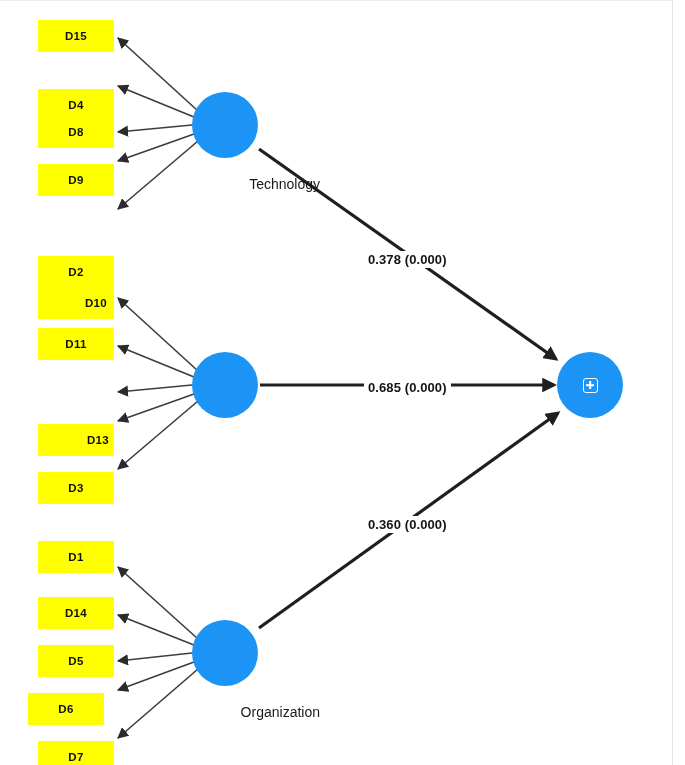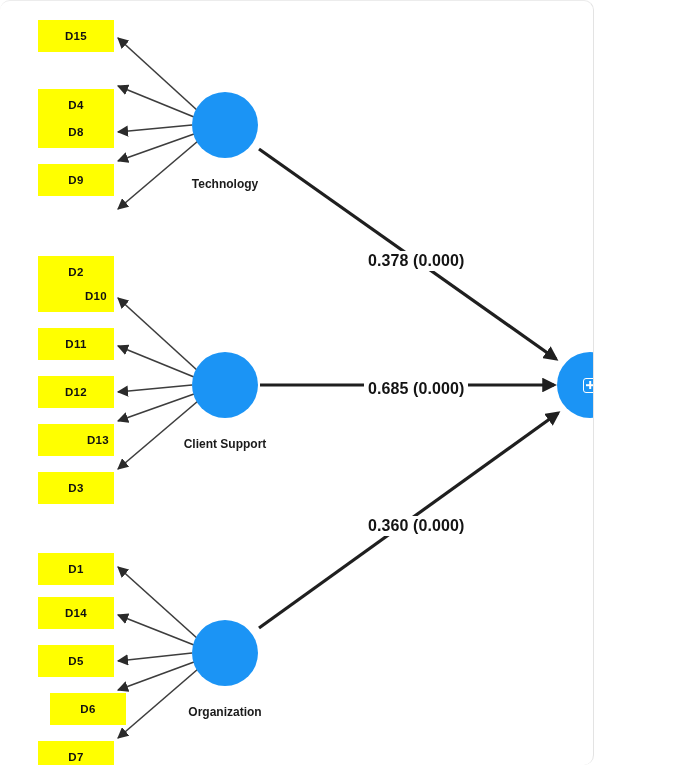--- a/index.html
+++ b/index.html
@@ -6,28 +6,27 @@
   html, body {
     margin: 0;
     padding: 0;
     background: #ffffff;
   }
   body {
     font-family: "Liberation Sans", sans-serif;
   }
   #canvas {
     position: relative;
-    width: 594px;
+    width: 673px;
     height: 765px;
     background: #ffffff;
     overflow: hidden;
     border-right: 1px solid #e3e3e3;
     border-top: 1px solid #ececec;
     box-sizing: border-box;
-    border-radius: 10px;
   }
   
   #wires {
     position: absolute;
     left: 0;
     top: 0;
     width: 685px;
     height: 765px;
   }
   .meas-line {
@@ -61,24 +60,24 @@
     width: 66px;
     height: 66px;
     border-radius: 50%;
     background: #1b94f5;
     display: flex;
     align-items: center;
     justify-content: center;
   }
   .construct-label {
     position: absolute;
-    font-size: 12px;
-    font-weight: bold;
+    font-size: 14px;
+    font-weight: normal;
     color: #1a1a1a;
-    text-align: center;
+    text-align: right;
     white-space: nowrap;
     line-height: 15px;
   }
   .construct-label.multiline {
     white-space: normal;
     width: 190px;
   }
   
   .expand-icon {
     width: 15px;
@@ -104,21 +103,21 @@
   .expand-icon::after {
     top: 2.6px;
     bottom: 2.6px;
     left: 50%;
     width: 1.6px;
     transform: translateX(-50%);
   }
   
   .path-label {
     position: absolute;
-    font-size: 16px;
+    font-size: 13px;
     font-weight: bold;
     color: #141414;
     background: #ffffff;
     padding: 1px 4px;
     white-space: nowrap;
     letter-spacing: 0.1px;
   }
 </style>
 </head>
 <body>
@@ -169,37 +168,35 @@
       <line class="struct-line" x1="259" y1="627" x2="558" y2="412" marker-end="url(#arrowThick)"></line>
     </g>
   </svg>
 
   <div class="indicator" style="left:38px;  top:19px;">D15</div>
   <div class="indicator" style="left:38px;  top:67px;margin-top:21px;">D4</div>
   <div class="indicator" style="left:38px;  top:115px;">D8</div>
   <div class="indicator" style="left:38px;  top:163px;">D9</div>
   <div class="indicator" style="left:38px;  top:211px;margin-top:44px;">D2</div>
 
-  <div class="indicator" style="left:38px;  top:279px;padding-left:40px;">D10</div>
+  <div class="indicator" style="left:38px;  top:286px;padding-left:40px;">D10</div>
   <div class="indicator" style="left:38px;  top:327px;">D11</div>
-  <div class="indicator" style="left:38px;  top:375px;">D12</div>
   <div class="indicator" style="left:38px;  top:423px;padding-left:44px;">D13</div>
   <div class="indicator" style="left:38px;  top:471px;">D3</div>
 
-  <div class="indicator" style="left:38px;  top:552px;">D1</div>
+  <div class="indicator" style="left:38px;  top:540px;">D1</div>
   <div class="indicator" style="left:38px;  top:596px;">D14</div>
   <div class="indicator" style="left:38px;  top:644px;">D5</div>
-  <div class="indicator" style="left:50px;  top:692px;">D6</div>
+  <div class="indicator" style="left:28px;  top:692px;">D6</div>
   <div class="indicator" style="left:38px;  top:740px;">D7</div>
 
   <div class="construct" style="left:192px; top:91px;"></div>
   <div class="construct-label" style="left:130px; top:176px; width:190px;">Technology</div>
 
   <div class="construct" style="left:192px; top:351px;"></div>
-  <div class="construct-label" style="left:130px; top:436px; width:190px;">Client Support</div>
 
   <div class="construct" style="left:192px; top:619px;"></div>
   <div class="construct-label" style="left:130px; top:704px; width:190px;">Organization</div>
 
   <div class="construct" style="left:557px; top:351px;">
     <span class="expand-icon"></span>
   </div>
 
   <div class="path-label" style="left:364px; top:250px;">0.378 (0.000)</div>
   <div class="path-label" style="left:364px; top:378px;">0.685 (0.000)</div>

